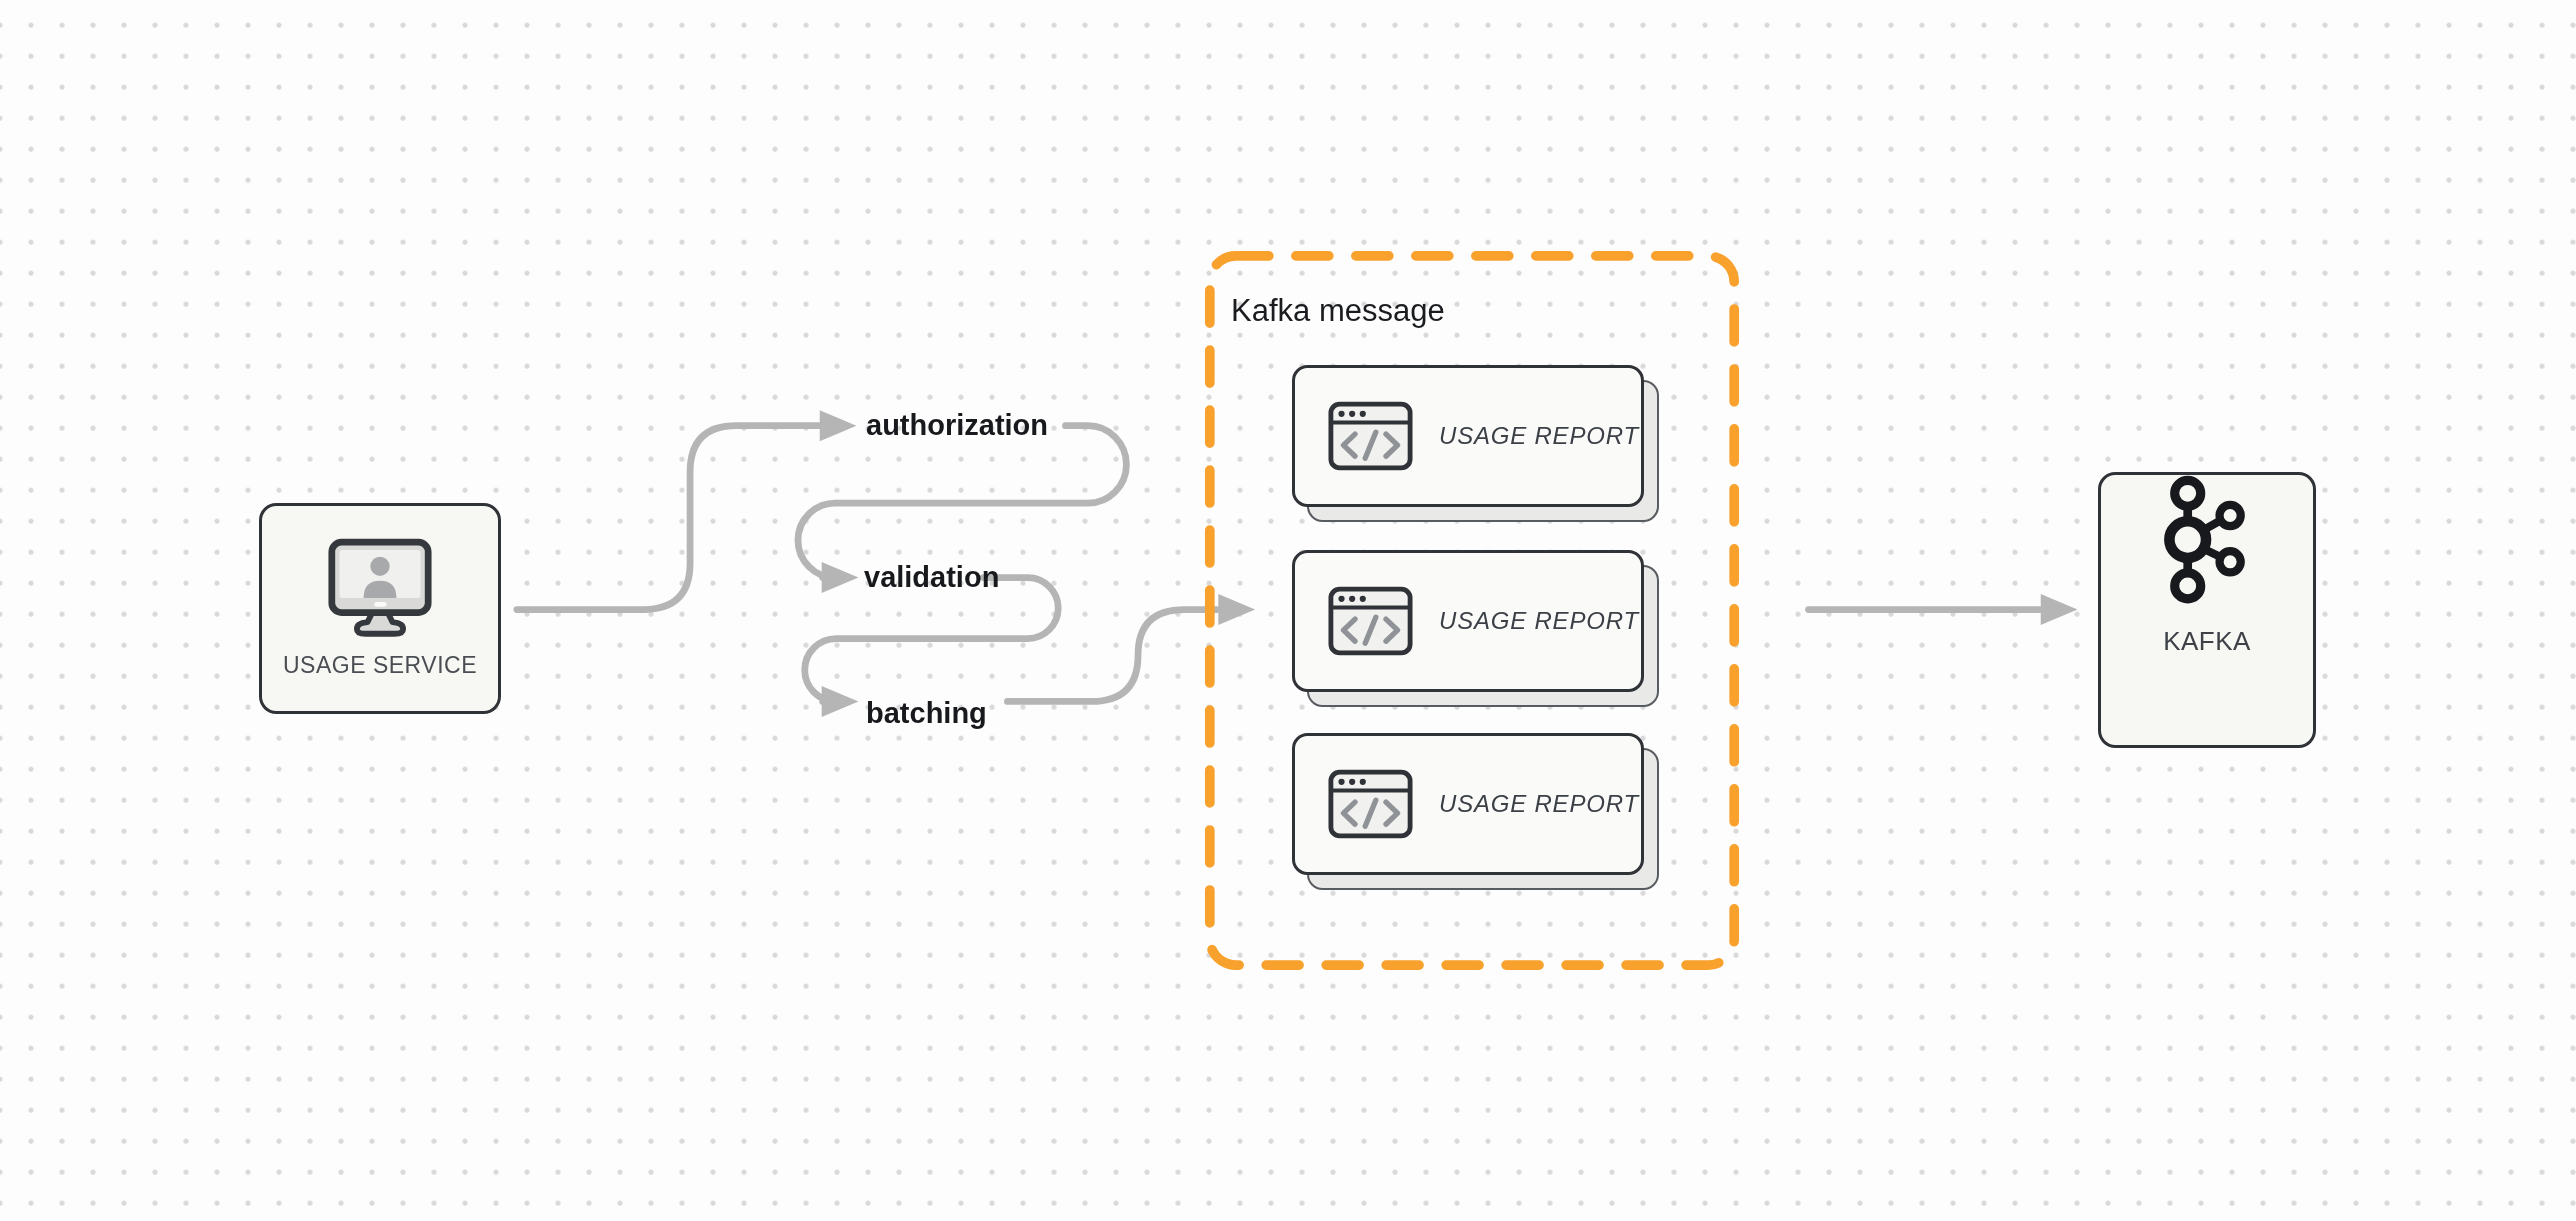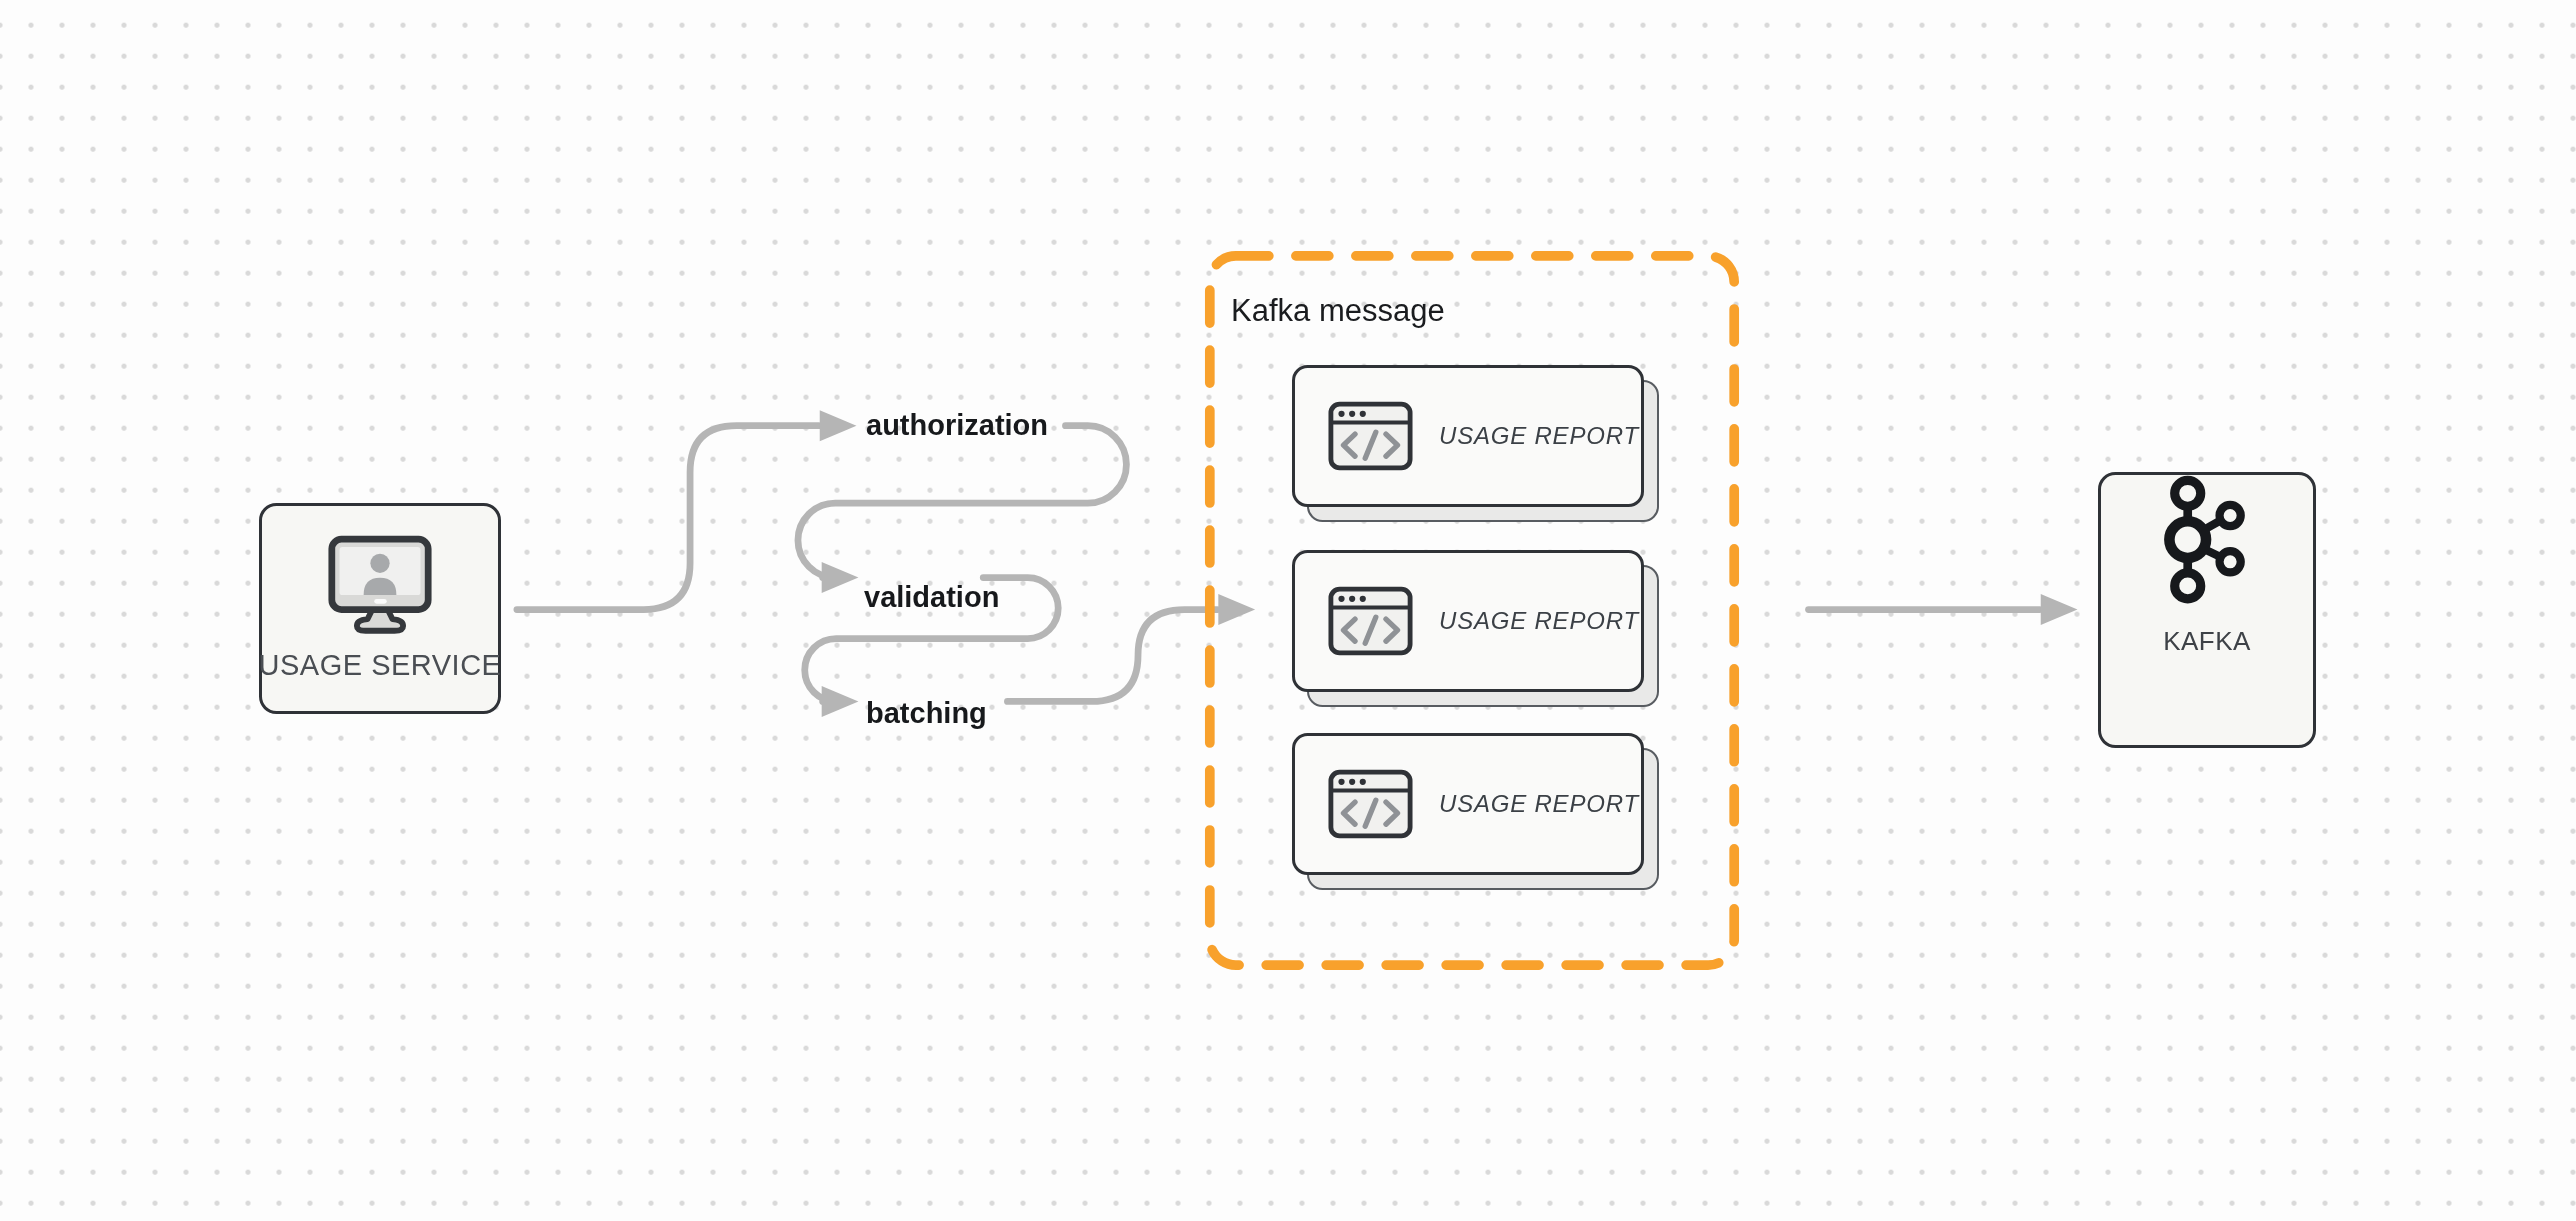--- a/index.html
+++ b/index.html
@@ -26,38 +26,38 @@
     background:#f7f7f4;
     border:3.9px solid #2f3237;
     border-radius:17.4px;
     display:flex;flex-direction:column;align-items:center;
   }
   .usage-service{
     left:259px;top:503px;width:242px;height:211px;
     justify-content:center;gap:15.5px;
   }
   .usage-service .node-label{
-    font-size:29px;font-weight:500;color:#4a4e53;letter-spacing:0.5px;
+    font-size:23px;font-weight:500;color:#4a4e53;letter-spacing:0.5px;
     white-space:nowrap;
   }
   .kafka-node{
     left:2098px;top:472px;width:218px;height:276px;
     gap:15.5px;
   }
   .kafka-node .node-label{
     font-size:26px;font-weight:500;color:#3e4247;letter-spacing:0.5px;
   }
   .step-label{
     position:absolute;
     transform:translateY(-52%);
     font-size:29px;font-weight:700;color:#17191c;
     white-space:nowrap;
   }
   .step-authorization{left:866px;top:426px;}
-  .step-validation{left:864px;top:578px;margin-top:20px;}
+  .step-validation{left:864px;top:578px;}
   .step-batching{left:866px;top:702px;margin-top:12px;}
   .kafka-group{
     position:absolute;left:1204px;top:250px;width:536px;height:721px;
   }
   .kafka-group > svg.dashed-border{
     position:absolute;left:0;top:0;width:536px;height:721px;
   }
   .group-title-text{
     position:absolute;left:27px;top:43px;
     font-size:31px;font-weight:500;color:#1a1c1f;

